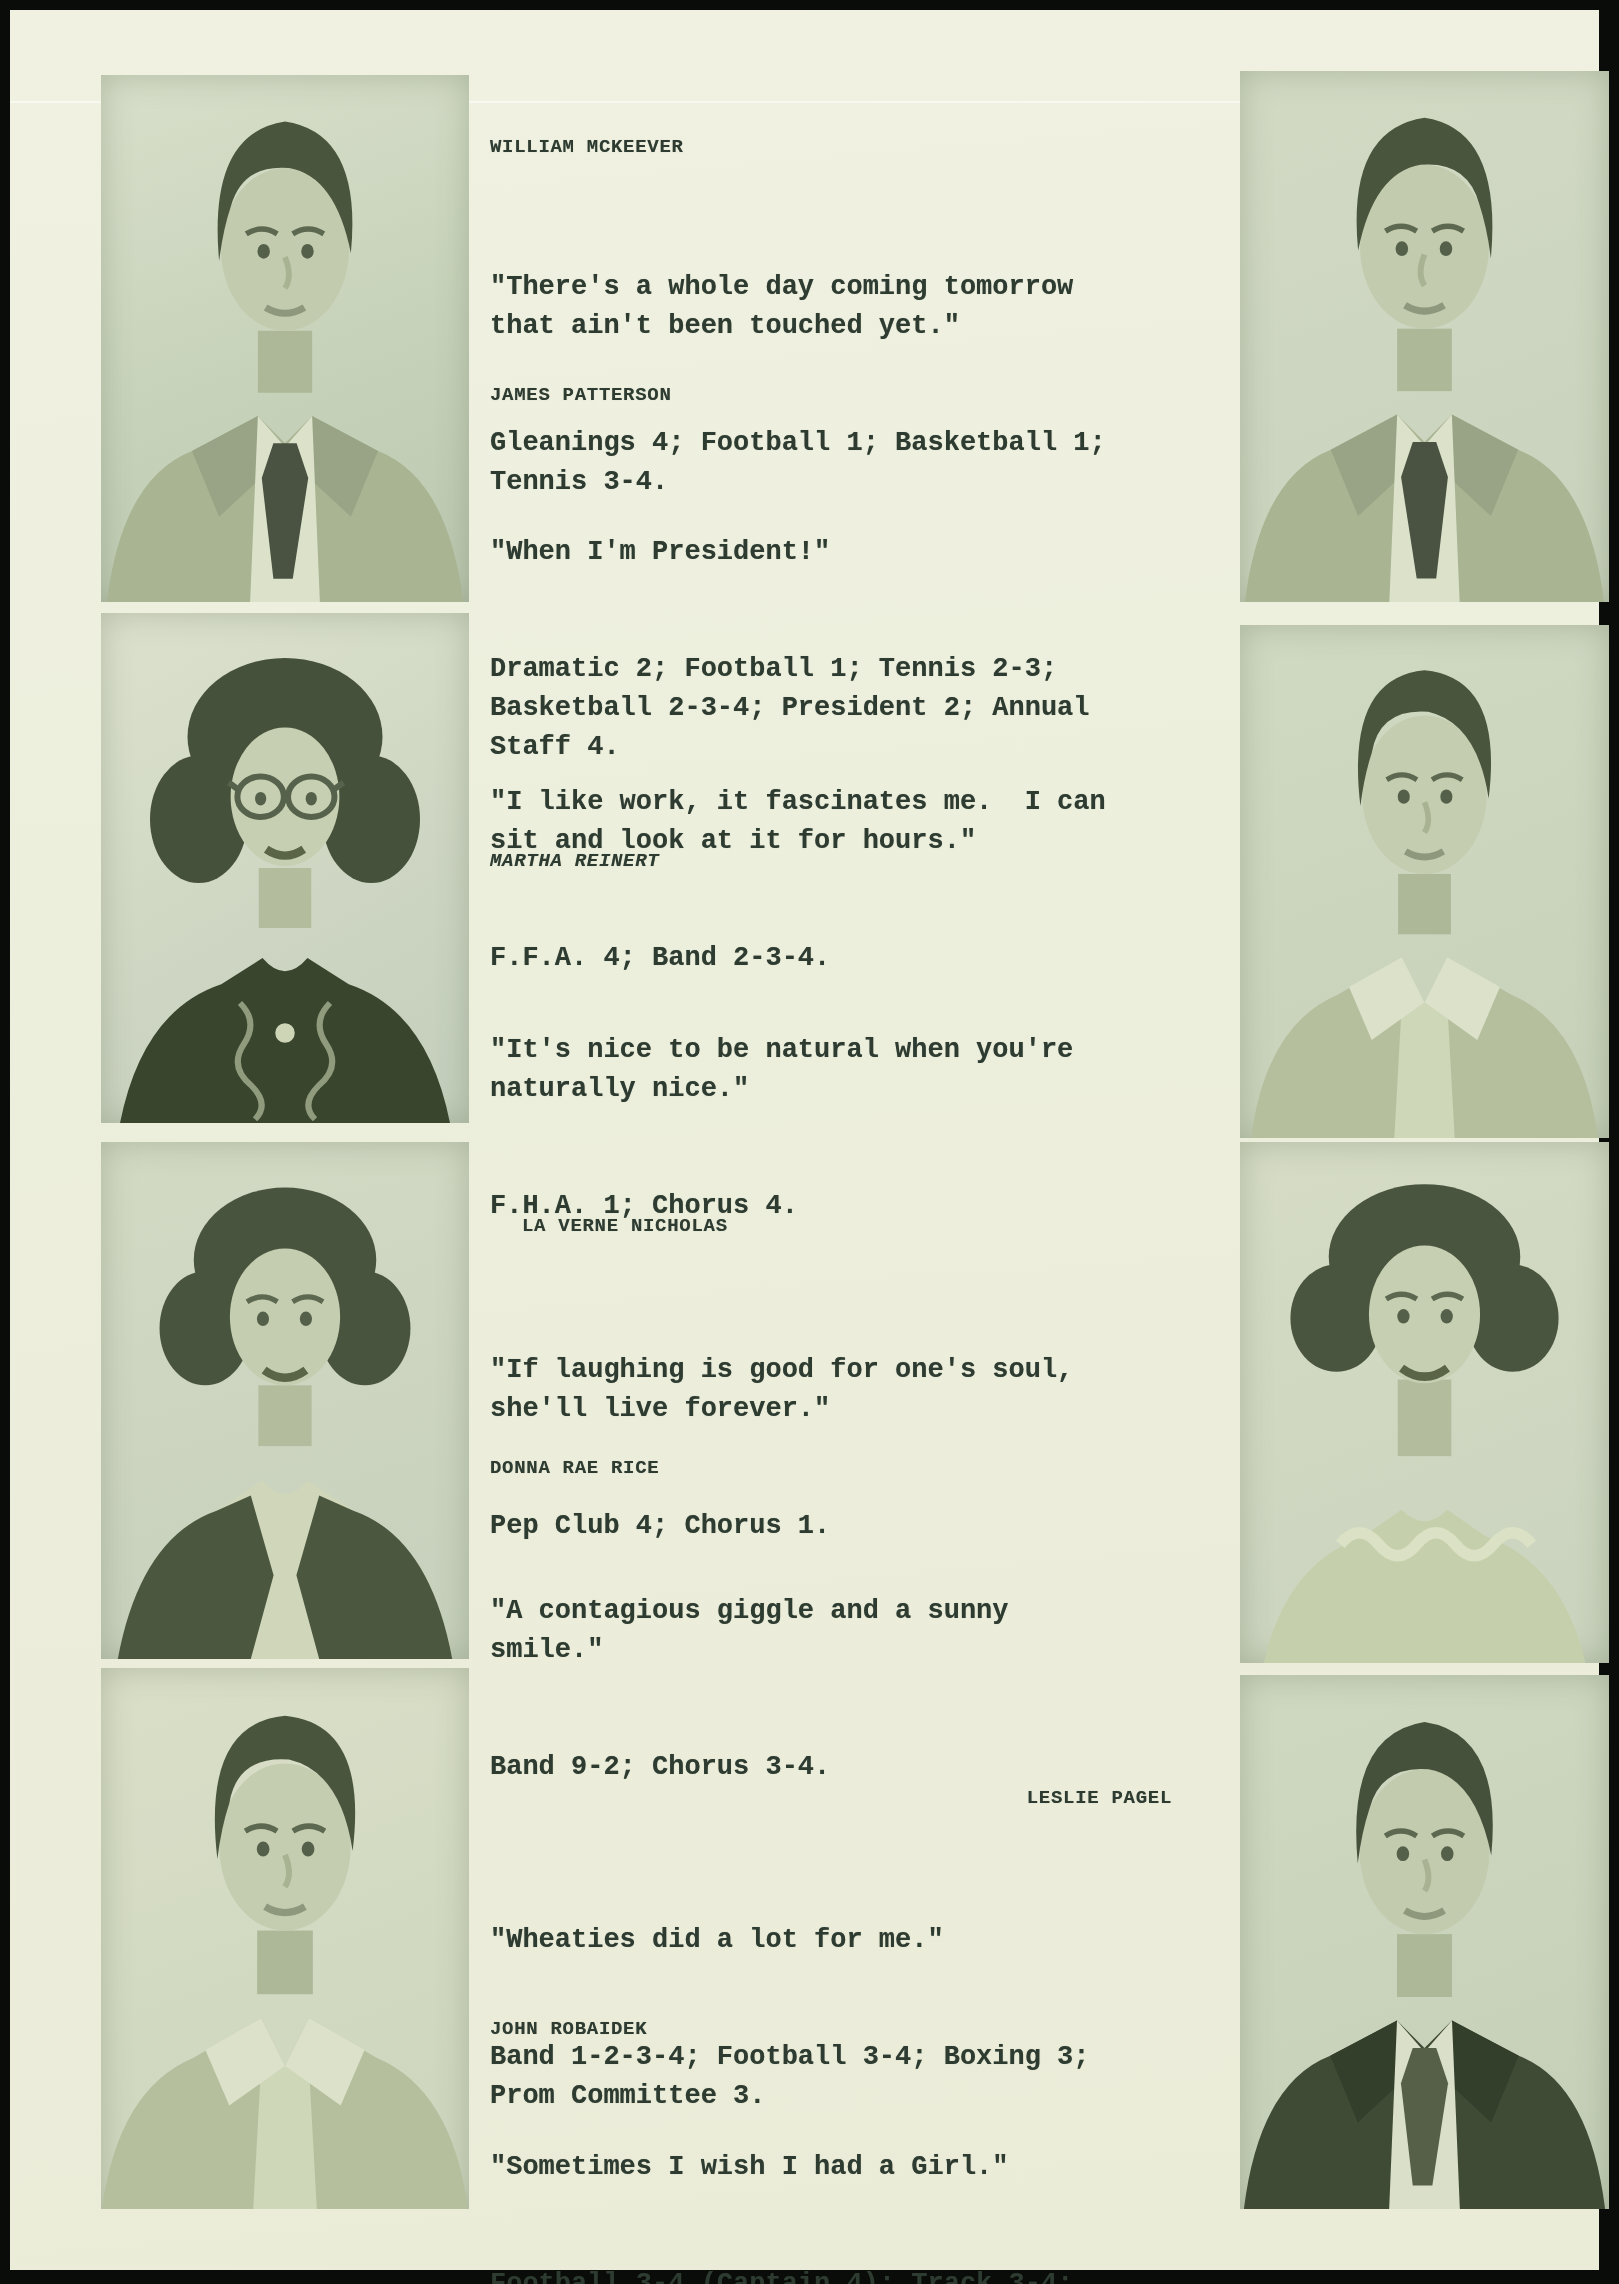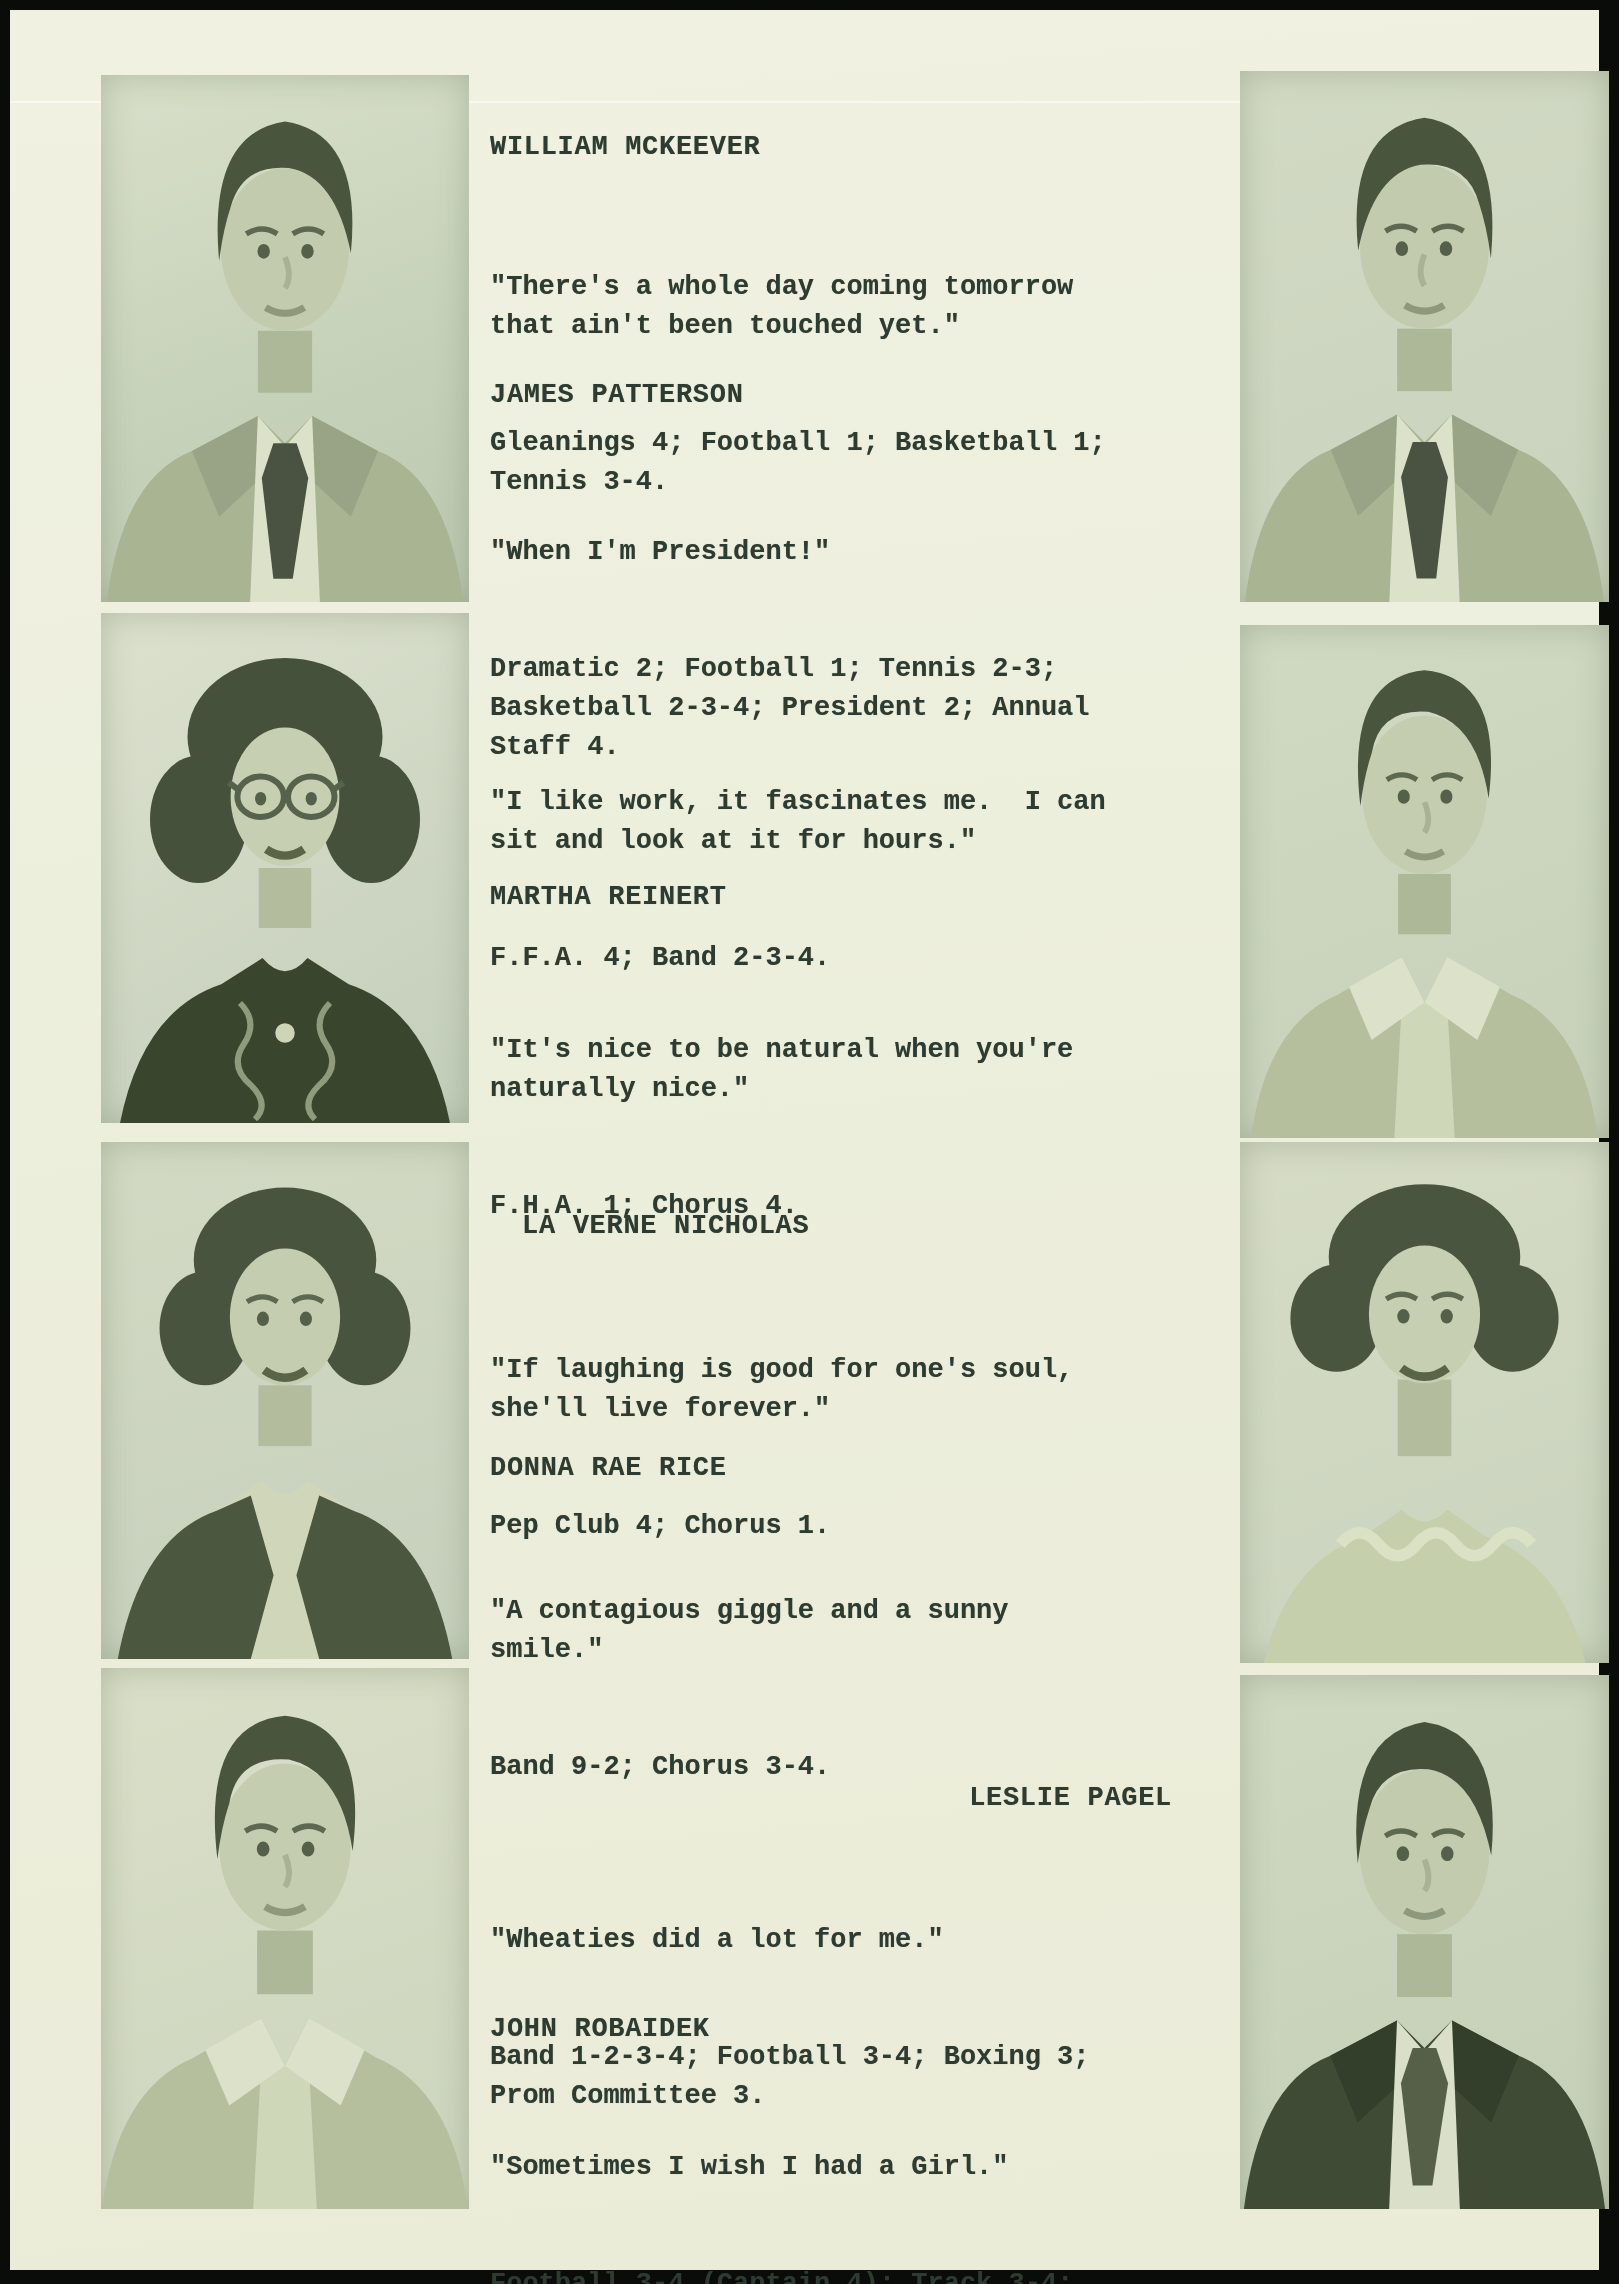--- a/index.html
+++ b/index.html
@@ -16,25 +16,25 @@
   .l3{left:51px;top:1121px;width:368px;height:517px;background:linear-gradient(165deg,#d3dac4,#c6d0bc);}
   .l4{left:51px;top:1647px;width:368px;height:541px;background:linear-gradient(160deg,#dadfc8,#ccd5bd);}
   .r1{left:1190px;top:50px;width:369px;height:531px;background:linear-gradient(160deg,#d2dac4,#c8d2bc);}
   .r2{left:1190px;top:604px;width:369px;height:513px;background:linear-gradient(160deg,#d0d9c2,#c7d1ba);}
   .r3{left:1190px;top:1121px;width:369px;height:521px;background:linear-gradient(160deg,#d6dcc6,#c9d3bd);}
   .r4{left:1190px;top:1654px;width:369px;height:534px;background:linear-gradient(160deg,#cfd8c1,#c5cfb8);}
   .tw{position:absolute;left:480px;width:682px;margin:0;
       font-family:"Liberation Mono","DejaVu Sans Mono",monospace;
       font-weight:700;font-size:27px;line-height:39px;color:#2d3b31;
       text-shadow:0 0 0.7px rgba(45,59,49,.45);white-space:pre-wrap;}
-  h2.tw{font-size:27px;letter-spacing:0.7px;}
+  h2.tw{font-size:19px;letter-spacing:0.7px;}
   .n1{top:118px;} .q1{top:180px;}
   .n2{top:366px;} .q2{top:445px;}
   .n3{top:629px;} .q3{top:695px;}
-  .n4{top:868px;}.q4{top:943px;}
+  .n4{top:832px;font-style:italic;}.q4{top:943px;}
   .n5{top:1197px;margin-left:32px;}.q5{top:1263px;}
   .n6{top:1439px;}.q6{top:1504px;}
   .n7{top:1769px;text-align:right;}.q7{top:1833px;}
   .n8{top:2000px;}.q8{top:2060px;}
   .q p{margin:0;white-space:pre-wrap;}
 </style>
 </head>
 <body>
 
 <svg width="0" height="0" style="position:absolute" aria-hidden="true">

